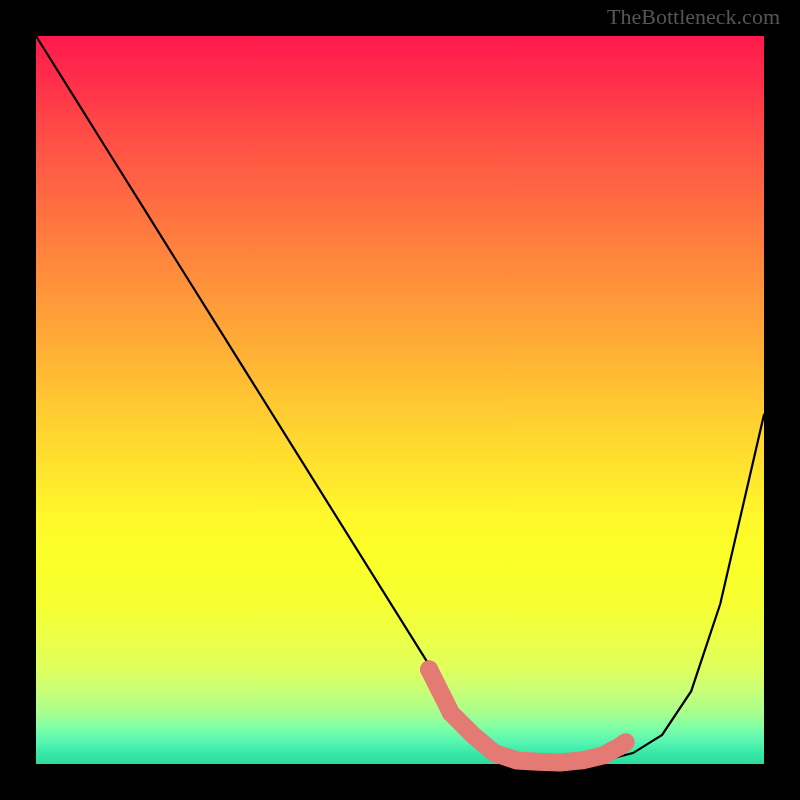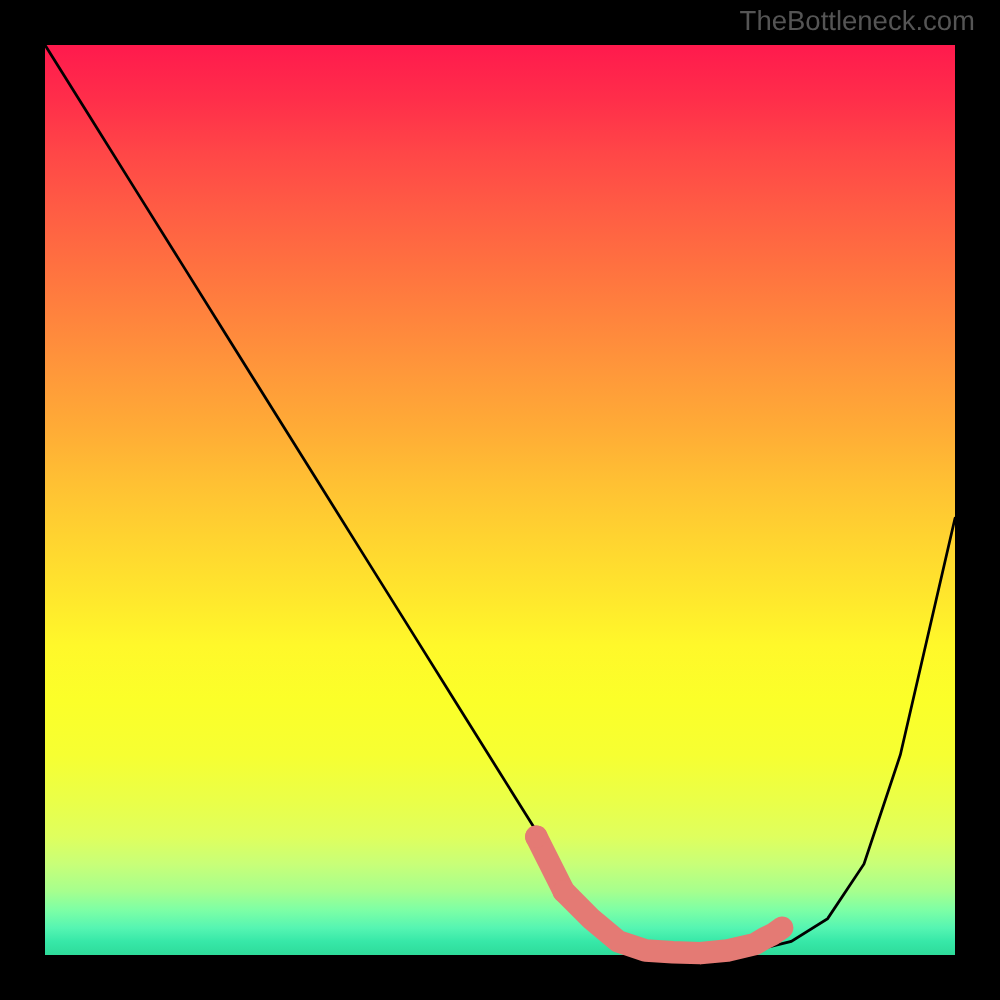--- a/index.html
+++ b/index.html
@@ -12,20 +12,21 @@
     overflow: hidden;
   }
   .watermark {
     position: absolute;
     top: 4px;
     right: 20px;
     color: #555;
     font-size: 22px;
     font-weight: 500;
     z-index: 10;
+    font-family: Liberation Serif, serif;
   }
   .plot-area {
     position: absolute;
     left: 36px;
     top: 36px;
     width: 728px;
     height: 728px;
     background: linear-gradient(to bottom,
       #ff1a4d 0%,
       #ff2e4a 6%,

